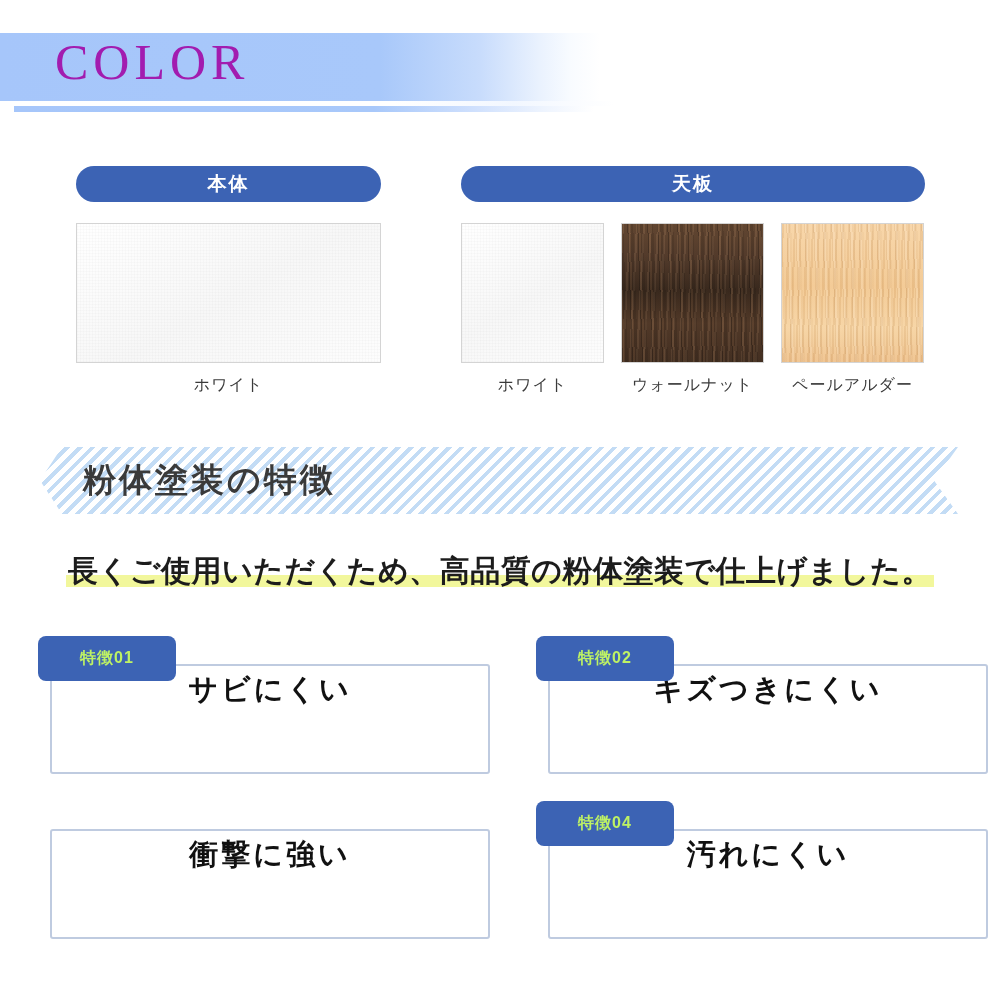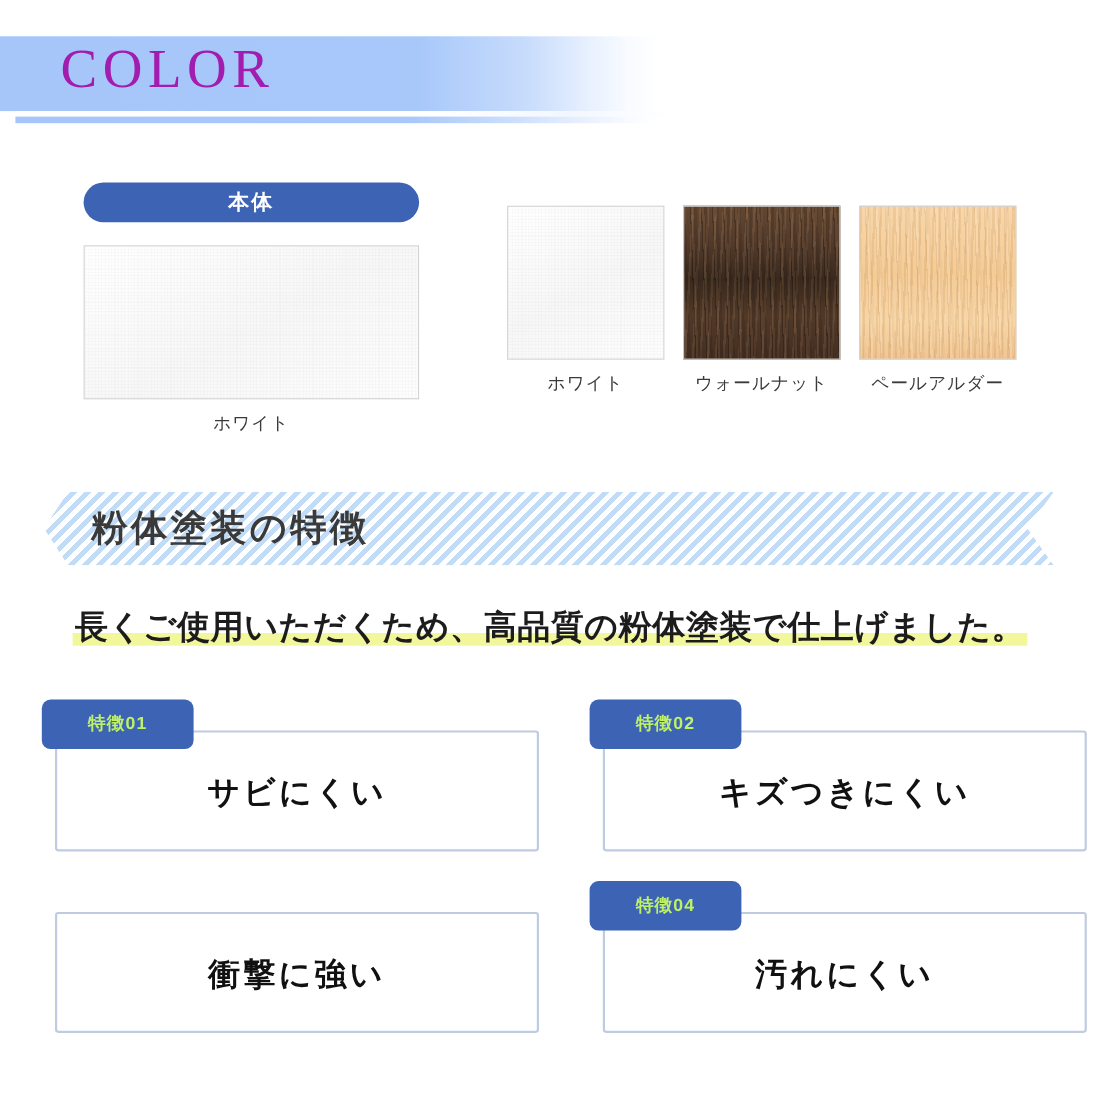--- a/index.html
+++ b/index.html
@@ -240,21 +240,21 @@
     position: absolute;
     left: 0;
     top: 16px;
     width: 440px;
     height: 110px;
     box-sizing: border-box;
     border: 2px solid #bfcbe0;
     border-radius: 3px;
     background: #ffffff;
     display: flex;
-    align-items: center;
+    align-items: flex-start;
     justify-content: center;
   }
   .feature-label {
     font-size: 29px;
     font-weight: 700;
     color: #111111;
     letter-spacing: 3px;
     white-space: nowrap;
     padding-top: 4px;
   }
@@ -293,20 +293,21 @@
     <div class="group-pill">本体</div>
     <div class="swatch-row">
       <div class="swatch-cell">
         <div class="swatch-chip chip-body-white tex-white"></div>
         <div class="swatch-caption">ホワイト</div>
       </div>
     </div>
   </div>
 
   <div class="swatch-group group-top">
+    <div class="group-pill">天板</div>
     <div class="swatch-row">
       <div class="swatch-cell">
         <div class="swatch-chip chip-sq tex-white"></div>
         <div class="swatch-caption">ホワイト</div>
       </div>
       <div class="swatch-cell">
         <div class="swatch-chip chip-sq tex-walnut"></div>
         <div class="swatch-caption">ウォールナット</div>
       </div>
       <div class="swatch-cell">

